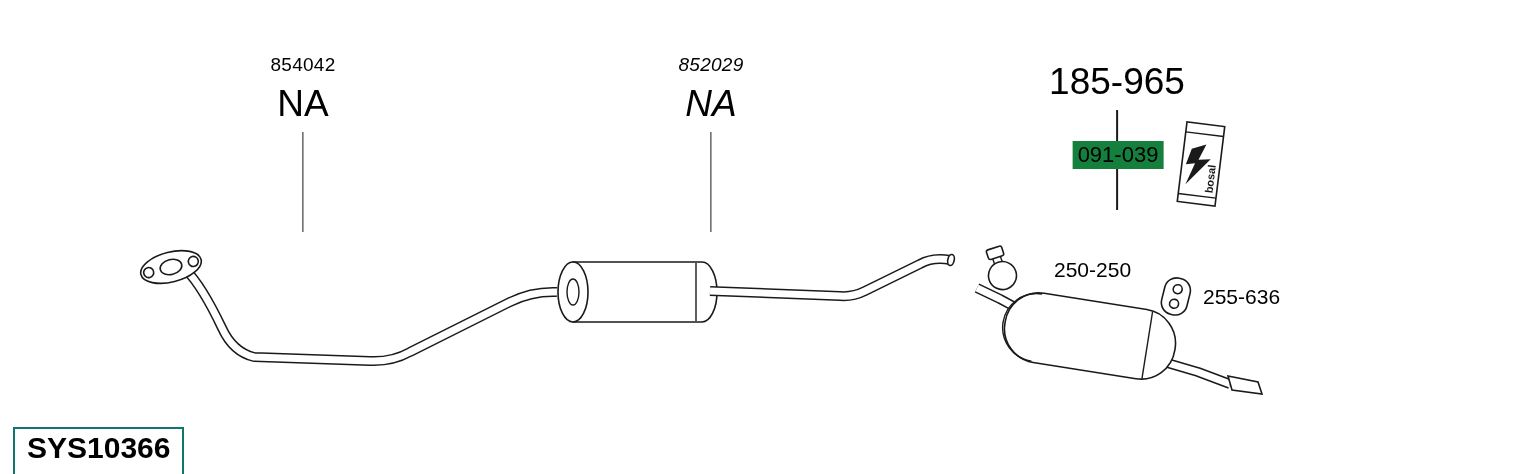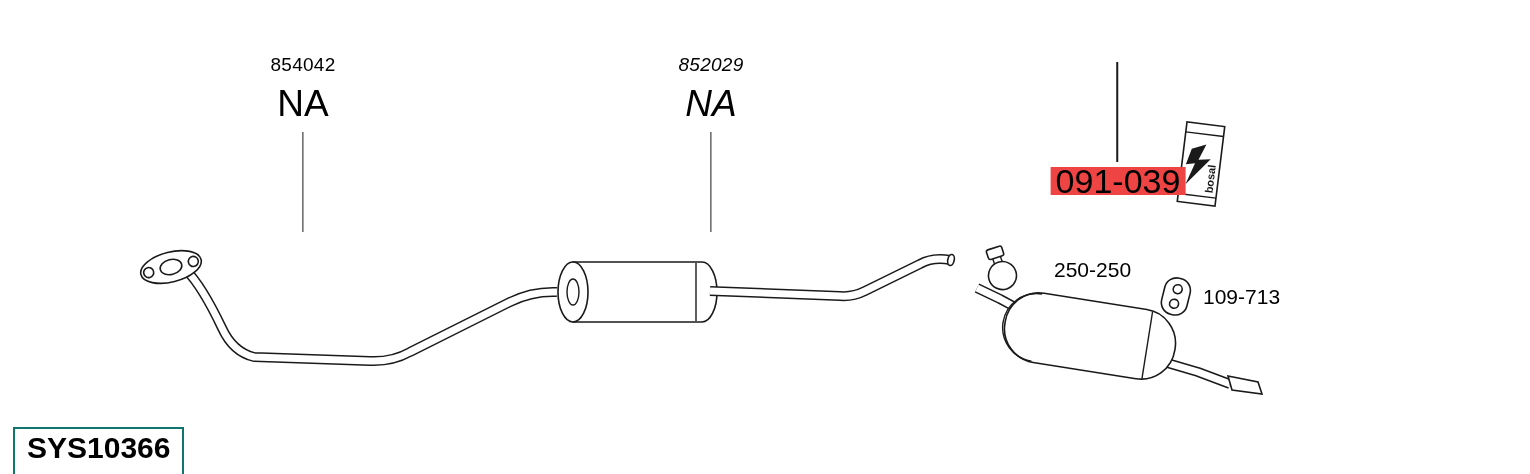--- a/index.html
+++ b/index.html
@@ -15,22 +15,22 @@
   }
   .drawing { position:absolute; left:0; top:0; z-index:1; }
 
   .callout { position:absolute; transform:translateX(-50%); text-align:center; z-index:2;margin-top:46px; }
   .callout .pn { font-size:19px; line-height:22px; letter-spacing:0.3px; }
   .callout .val { font-size:37px; line-height:40px; margin-top:8px; }
   .callout .leader { width:1.5px; height:100px; background:#1a1a1a; margin:8px auto 0; }
 
   .kit-label {
     position:absolute; transform:translateX(-50%);
-    font-size:34px; line-height:28px;
-    background:#ef4444; padding:0 5px; z-index:3; white-space:nowrap;margin-top:26px;
+    font-size:22px; line-height:28px;
+    background:#15803d; padding:0 5px; z-index:3; white-space:nowrap;
   }
   .acc-label { position:absolute; font-size:21px; line-height:24px; z-index:3; white-space:nowrap; }
 
   .sys-box {
     position:absolute; left:13px; top:427px;
     border:2px solid #0f766e;
     font-size:30px; line-height:34px;
     padding:2px 12px 20px;
     z-index:2; white-space:nowrap;font-weight:bold;
   }
@@ -118,22 +118,23 @@
     <div class="leader"></div>
   </div>
 
   <div class="callout" style="left:711px; top:8px;font-style:italic;">
     <div class="pn">852029</div>
     <div class="val">NA</div>
     <div class="leader"></div>
   </div>
 
   <div class="callout" style="left:1117px; top:8px;">
+    <div class="val">185-965</div>
     <div class="leader"></div>
   </div>
 
   <div class="kit-label" style="left:1118px; top:141px;">091-039</div>
   <div class="acc-label" style="left:1054px; top:258px;">250-250</div>
-  <div class="acc-label" style="left:1203px; top:285px;">109-713</div>
+  <div class="acc-label" style="left:1203px; top:285px;">255-636</div>
 
   <div class="sys-box">SYS10366</div>
 
 </div>
 
 </body></html>

